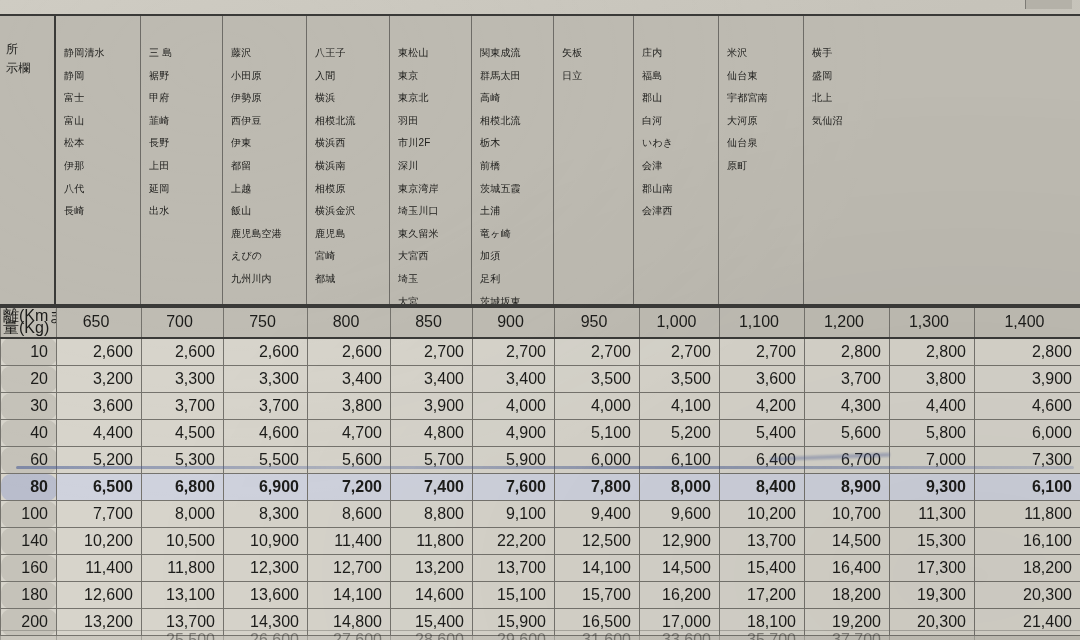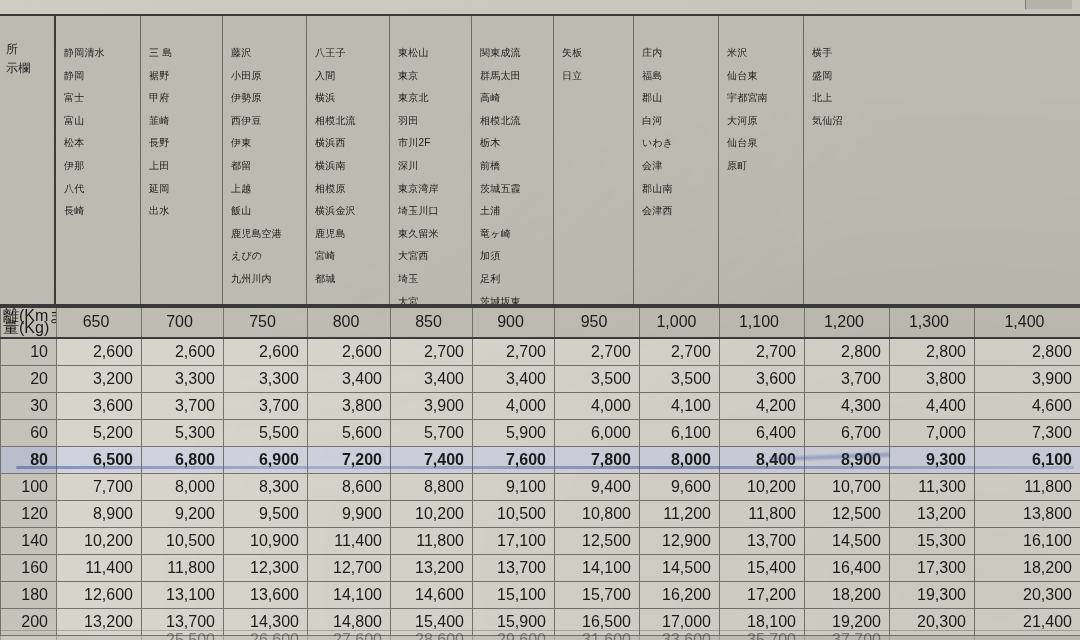--- a/index.html
+++ b/index.html
@@ -107,20 +107,21 @@
     line-height: 12px;
     padding: 1px 2px;
     color: #232320;
   }
   td.rowhead {
     text-align: left;
     padding-left: 10px;
     background: #c5c2b9;
     font-size: 16px;
     border-right: 2px solid #3a3a38;
+    border-radius: 10px;
   }
   tr.highlight td { background: #cfd2dd; font-weight: bold; }
   tr.highlight td.rowhead { background: #b9bdcc; }
   
   .pen-line {
     position: absolute;
     left: 16px;
     top: 466px;
     width: 1058px;
     height: 3px;
@@ -369,20 +370,35 @@
         <td>3,900</td>
         <td>4,000</td>
         <td>4,000</td>
         <td>4,100</td>
         <td>4,200</td>
         <td>4,300</td>
         <td>4,400</td>
         <td>4,600</td>
       </tr>
       <tr>
+        <td class="rowhead">40</td>
+        <td>4,400</td>
+        <td>4,500</td>
+        <td>4,600</td>
+        <td>4,700</td>
+        <td>4,800</td>
+        <td>4,900</td>
+        <td>5,100</td>
+        <td>5,200</td>
+        <td>5,400</td>
+        <td>5,600</td>
+        <td>5,800</td>
+        <td>6,000</td>
+      </tr>
+      <tr>
         <td class="rowhead">60</td>
         <td>5,200</td>
         <td>5,300</td>
         <td>5,500</td>
         <td>5,600</td>
         <td>5,700</td>
         <td>5,900</td>
         <td>6,000</td>
         <td>6,100</td>
         <td>6,400</td>
@@ -414,42 +430,27 @@
         <td>8,800</td>
         <td>9,100</td>
         <td>9,400</td>
         <td>9,600</td>
         <td>10,200</td>
         <td>10,700</td>
         <td>11,300</td>
         <td>11,800</td>
       </tr>
       <tr>
-        <td class="rowhead">120</td>
-        <td>8,900</td>
-        <td>9,200</td>
-        <td>9,500</td>
-        <td>9,900</td>
-        <td>10,200</td>
-        <td>10,500</td>
-        <td>10,800</td>
-        <td>11,200</td>
-        <td>11,800</td>
-        <td>12,500</td>
-        <td>13,200</td>
-        <td>13,800</td>
-      </tr>
-      <tr>
         <td class="rowhead">140</td>
         <td>10,200</td>
         <td>10,500</td>
         <td>10,900</td>
         <td>11,400</td>
         <td>11,800</td>
-        <td>17,100</td>
+        <td>22,200</td>
         <td>12,500</td>
         <td>12,900</td>
         <td>13,700</td>
         <td>14,500</td>
         <td>15,300</td>
         <td>16,100</td>
       </tr>
       <tr>
         <td class="rowhead">160</td>
         <td>11,400</td>

